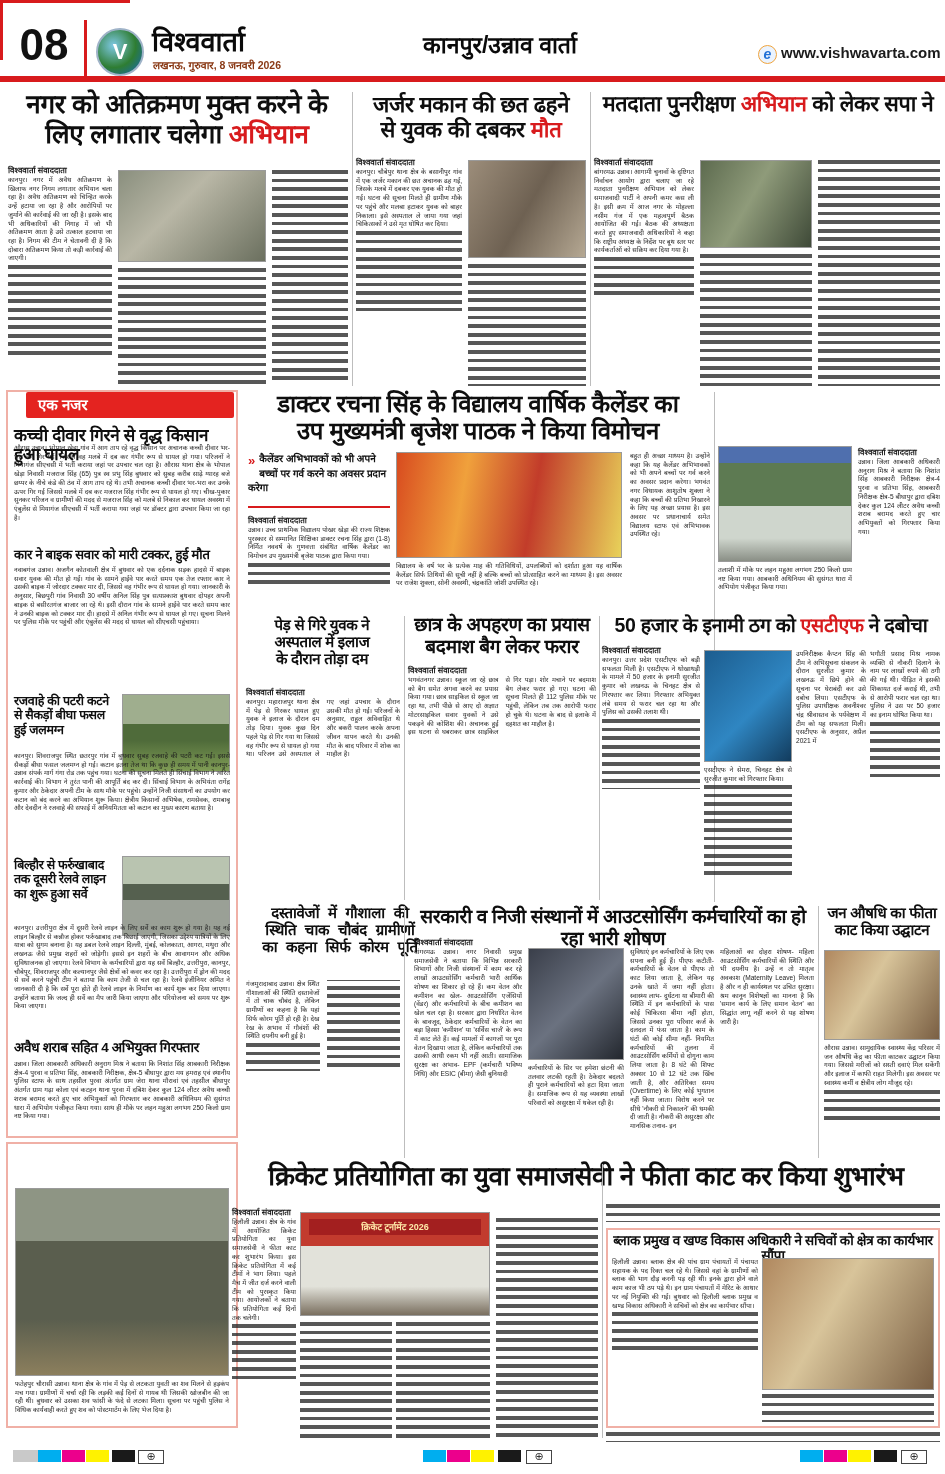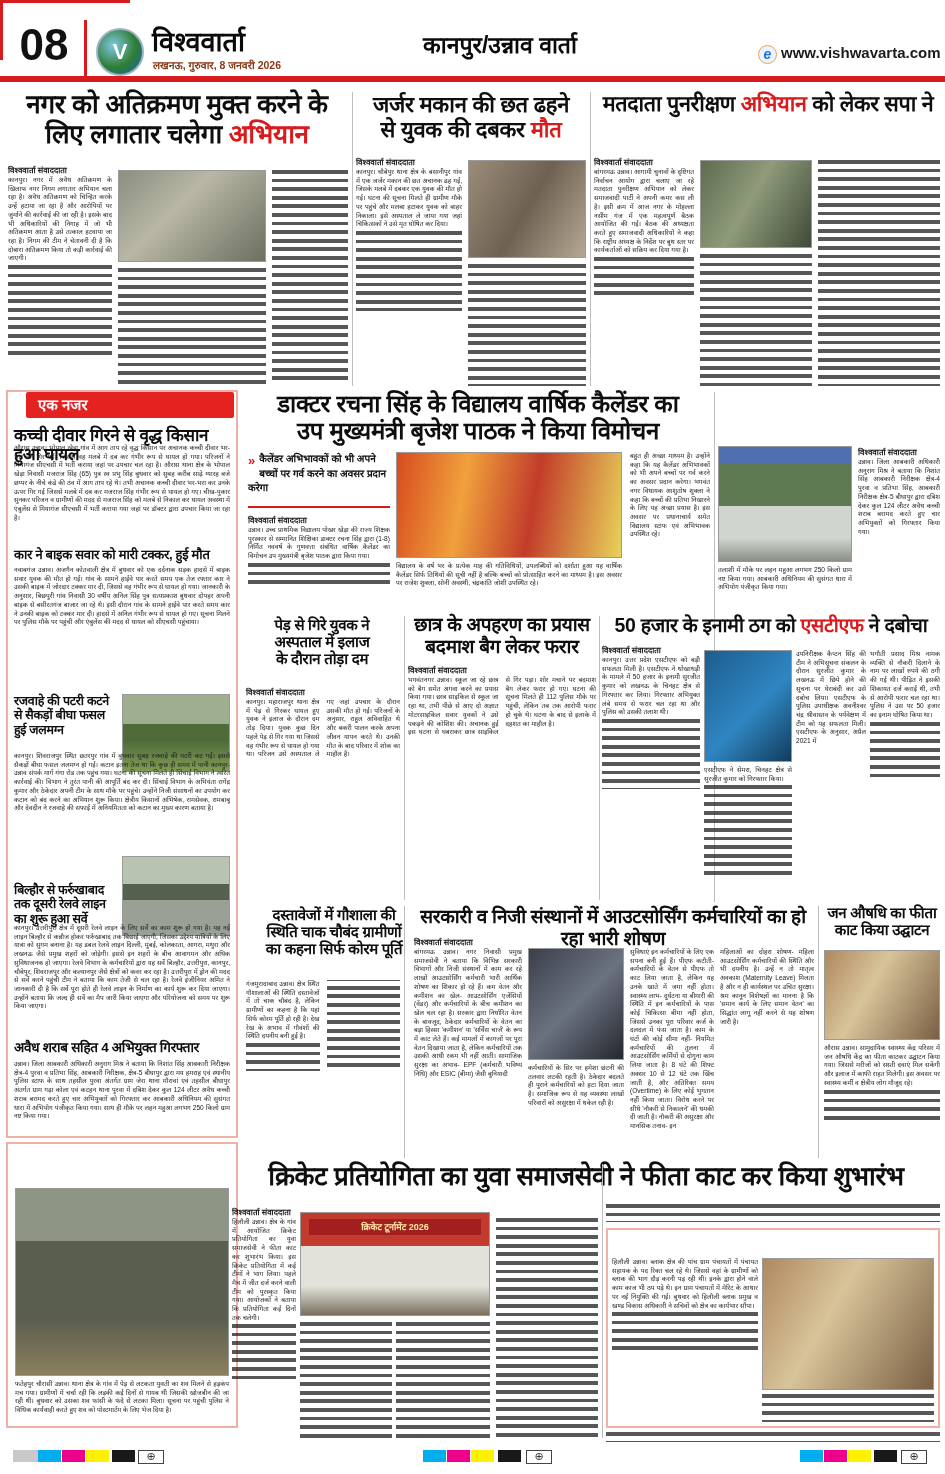--- a/index.html
+++ b/index.html
@@ -104,21 +104,21 @@
   <div class="tab" style="left:26px;top:392px;width:208px;height:26px;">एक नजर</div>
   <div class="abs h hl" style="left:14px;top:426px;width:216px;font-size:17px;">कच्ची दीवार गिरने से वृद्ध किसान हुआ घायल</div>
   <div class="txt" style="left:14px;top:444px;width:216px;height:100px;">औरास उन्नाव। भोपाल खेड़ा गांव में आग ताप रहे वृद्ध किसान पर अचानक कच्ची दीवार भर-भरा कर गिर गई। जिससे वह मलबे में दब कर गंभीर रूप से घायल हो गया। परिजनों ने मियागंज सीएचसी में भर्ती कराया जहां पर उपचार चल रहा है। औरास थाना क्षेत्र के भोपाल खेड़ा निवासी मजराज सिंह (65) पुत्र स्व प्रभु सिंह बुधवार को सुबह करीब साढ़े ग्यारह बजे छप्पर के नीचे कंडे की ठंव में आग ताप रहे थे। तभी अचानक कच्ची दीवार भर-भरा कर उनके ऊपर गिर गई जिससे मलबे में दब कर मजराज सिंह गंभीर रूप से घायल हो गए। चीख-पुकार सुनकर परिजन व ग्रामीणों की मदद से मजराज सिंह को मलबे से निकाल कर घायल अवस्था में एंबुलेंस से मियागंज सीएचसी में भर्ती कराया गया जहां पर डॉक्टर द्वारा उपचार किया जा रहा है।</div>
   <div class="abs h hl" style="left:14px;top:548px;width:216px;font-size:13px;">कार ने बाइक सवार को मारी टक्कर, हुई मौत</div>
   <div class="txt" style="left:14px;top:566px;width:216px;height:122px;">नवाबगंज उन्नाव। अजगैन कोतवाली क्षेत्र में बुधवार को एक दर्दनाक सड़क हादसे में बाइक सवार युवक की मौत हो गई। गांव के सामने हाईवे पार करते समय एक तेज रफ्तार कार ने उसकी बाइक में जोरदार टक्कर मार दी, जिससे वह गंभीर रूप से घायल हो गया। जानकारी के अनुसार, बिछपुरी गांव निवासी 30 वर्षीय अनिल सिंह पुत्र सत्यप्रकाश बुधवार दोपहर अपनी बाइक से बसीरतगंज बाजार जा रहे थे। इसी दौरान गांव के सामने हाईवे पार करते समय कार ने उनकी बाइक को टक्कर मार दी। हादसे में अनिल गंभीर रूप से घायल हो गए। सूचना मिलने पर पुलिस मौके पर पहुंची और एंबुलेंस की मदद से घायल को सीएचसी पहुंचाया।</div>
   <div class="abs h hl" style="left:14px;top:694px;width:104px;font-size:12.5px;">
     <span>रजवाहे की पटरी कटने</span><br><span>से सैकड़ों बीघा फसल</span><br><span>हुई जलमग्न</span>
   </div>
   <div class="photo ph-field" style="left:122px;top:694px;width:108px;height:78px;"></div>
   <div class="txt" style="left:14px;top:752px;width:216px;height:102px;">कानपुर। शिवराजपुर स्थित छतरपुर गांव में बुधवार सुबह रजवाहे की पटरी कट गई। इससे सैकड़ों बीघा फसल जलमग्न हो गई। कटान इतना तेज था कि कुछ ही समय में पानी कानपुर-उन्नाव संपर्क मार्ग गंगा रोड तक पहुंच गया। घटना की सूचना मिलते ही सिंचाई विभाग ने त्वरित कार्रवाई की। विभाग ने तुरंत पानी की आपूर्ति बंद कर दी। सिंचाई विभाग के अभियंता रागेंद्र कुमार और ठेकेदार अपनी टीम के साथ मौके पर पहुंचे। उन्होंने निजी संसाधनों का उपयोग कर कटान को बंद करने का अभियान शुरू किया। क्षेत्रीय किसानों अभिषेक, रामसेवक, रामबाबू और देवदीन ने रजवाहे की सफाई में अनियमितता को कटान का मुख्य कारण बताया है।</div>
-  <div class="abs h hl" style="left:14px;top:858px;width:104px;font-size:12.5px;margin-top:25px;">
+  <div class="abs h hl" style="left:14px;top:858px;width:104px;font-size:12.5px;">
     <span>बिल्हौर से फर्रुखाबाद</span><br><span>तक दूसरी रेलवे लाइन</span><br><span>का शुरू हुआ सर्वे</span>
   </div>
   <div class="photo ph-road" style="left:122px;top:856px;width:108px;height:80px;"></div>
   <div class="txt" style="left:14px;top:924px;width:216px;height:112px;">कानपुर। उत्तरीपुरा क्षेत्र में दूसरी रेलवे लाइन के लिए सर्वे का काम शुरू हो गया है। यह नई लाइन बिल्हौर से कन्नौज होकर फर्रुखाबाद तक बिछाई जाएगी, जिसका उद्देश्य यात्रियों के लिए यात्रा को सुगम बनाना है। यह डबल रेलवे लाइन दिल्ली, मुंबई, कोलकाता, आगरा, मथुरा और लखनऊ जैसे प्रमुख शहरों को जोड़ेगी। इससे इन शहरों के बीच आवागमन और अधिक सुविधाजनक हो जाएगा। रेलवे विभाग के कर्मचारियों द्वारा यह सर्वे बिल्हौर, उत्तरीपुरा, कानपुर, चौबेपुर, शिवराजपुर और कल्यानपुर जैसे क्षेत्रों को कवर कर रहा है। उत्तरीपुरा में ड्रोन की मदद से सर्वे करने पहुंची टीम ने बताया कि काम तेजी से चल रहा है। रेलवे इंजीनियर अमित ने जानकारी दी है कि सर्वे पूरा होते ही रेलवे लाइन के निर्माण का कार्य शुरू कर दिया जाएगा। उन्होंने बताया कि जल्द ही सर्वे का मैप जारी किया जाएगा और परियोजना को समय पर शुरू किया जाएगा।</div>
   <div class="abs h hl" style="left:14px;top:1040px;width:216px;font-size:13.5px;">अवैध शराब सहित 4 अभियुक्त गिरफ्तार</div>
   <div class="txt" style="left:14px;top:1060px;width:216px;height:72px;">उन्नाव। जिला आबकारी अधिकारी अनुराग मिश्र ने बताया कि निशांत सिंह आबकारी निरीक्षक क्षेत्र-4 पुरवा व प्रतिभा सिंह, आबकारी निरीक्षक, क्षेत्र-5 बीघापुर द्वारा मय हमराह एवं स्थानीय पुलिस स्टाफ के साथ तहसील पुरवा अंतर्गत ग्राम जेरा थाना मौरावां एवं तहसील बीघापुर अंतर्गत ग्राम गढ़ा कोला एवं कटहन थाना पुरवा में दबिश देकर कुल 124 लीटर अवैध कच्ची शराब बरामद करते हुए चार अभियुक्तों को गिरफ्तार कर आबकारी अधिनियम की सुसंगत धारा में अभियोग पंजीकृत किया गया। साथ ही मौके पर लहन महुआ लगभग 250 किलो ग्राम नष्ट किया गया।</div>
 
   <div class="railbox" style="left:6px;top:1142px;width:232px;height:286px;"></div>
   <div class="photo ph-crowd" style="left:15px;top:1188px;width:214px;height:188px;"></div>
   <div class="txt" style="left:15px;top:1380px;width:214px;height:44px;">फतेहपुर चौरासी उन्नाव। थाना क्षेत्र के गांव में पेड़ से लटकता युवती का शव मिलने से हड़कंप मच गया। ग्रामीणों में चर्चा रही कि लड़की कई दिनों से गायब थी जिसकी खोजबीन की जा रही थी। बुधवार को उसका शव फांसी के फंदे से लटका मिला। सूचना पर पहुंची पुलिस ने विधिक कार्यवाही करते हुए शव को पोस्टमार्टम के लिए भेज दिया है।</div>
@@ -167,21 +167,21 @@
     <span>कानपुर। उत्तर प्रदेश एसटीएफ को बड़ी सफलता मिली है। एसटीएफ ने धोखाधड़ी के मामले में 50 हजार के इनामी सुरजीत कुमार को लखनऊ के चिनहट क्षेत्र से गिरफ्तार कर लिया। गिरफ्तार अभियुक्त लंबे समय से फरार चल रहा था और पुलिस को उसकी तलाश थी।</span><div class="greek" style="height:70px;"></div>
   </div>
   <div class="txt" style="left:704px;top:766px;width:88px;height:134px;">
     <span>एसटीएफ ने सेमरा, चिनहट क्षेत्र से सुरजीत कुमार को गिरफ्तार किया।</span><div class="greek" style="height:90px;"></div>
   </div>
   <div class="txt" style="left:796px;top:650px;width:70px;height:250px;">उपनिरीक्षक कैप्टन सिंह की टीम ने अभिसूचना संकलन के दौरान सुरजीत कुमार के लखनऊ में छिपे होने की सूचना पर घेराबंदी कर उसे दबोच लिया। एसटीएफ के पुलिस उपाधीक्षक अवनीश्वर चंद्र श्रीवास्तव के पर्यवेक्षण में टीम को यह सफलता मिली। एसटीएफ के अनुसार, अप्रैल 2021 में</div>
   <div class="txt" style="left:870px;top:650px;width:70px;height:250px;">
     <span>भगौती प्रसाद मिश्र नामक व्यक्ति से नौकरी दिलाने के नाम पर लाखों रुपये की ठगी की गई थी। पीड़ित ने इसकी शिकायत दर्ज कराई थी, तभी से आरोपी फरार चल रहा था। पुलिस ने उस पर 50 हजार का इनाम घोषित किया था।</span><div class="greek" style="height:60px;"></div>
   </div>
 
-  <div class="abs h" style="left:256px;top:906px;width:156px;font-size:15px;">
+  <div class="abs h" style="left:262px;top:906px;width:156px;font-size:15px;font-family:Liberation Mono, monospace;">
     <span>दस्तावेजों में गौशाला की</span><br><span>स्थिति चाक चौबंद ग्रामीणों</span><br><span>का कहना सिर्फ कोरम पूर्ति</span>
   </div>
   <div class="txt cols2" style="left:246px;top:980px;width:154px;height:178px;">
     <span>गंजमुरादाबाद उन्नाव। क्षेत्र स्थित गौशालाओं की स्थिति दस्तावेजों में तो चाक चौबंद है, लेकिन ग्रामीणों का कहना है कि यहां सिर्फ कोरम पूर्ति हो रही है। देख रेख के अभाव में गौवंशों की स्थिति दयनीय बनी हुई है।</span><div class="greek" style="height:120px;"></div>
   </div>
   <div class="vr" style="left:404px;top:906px;height:252px;"></div>
 
   <div class="abs h" style="left:412px;top:906px;width:402px;font-size:19px;">सरकारी व निजी संस्थानों में आउटसोर्सिंग कर्मचारियों का हो रहा भारी शोषण</div>
   <div class="byline" style="left:414px;top:936px;">विश्ववार्ता संवाददाता</div>
   <div class="txt" style="left:414px;top:948px;width:108px;height:210px;">बांगरमऊ उन्नाव। नगर निवासी प्रमुख समाजसेवी ने बताया कि विभिन्न सरकारी विभागों और निजी संस्थानों में काम कर रहे लाखों आउटसोर्सिंग कर्मचारी भारी आर्थिक शोषण का शिकार हो रहे हैं। कम वेतन और कमीशन का खेल- आउटसोर्सिंग एजेंसियों (वेंडर) और कर्मचारियों के बीच कमीशन का खेल चल रहा है। सरकार द्वारा निर्धारित वेतन के बावजूद, ठेकेदार कर्मचारियों के वेतन का बड़ा हिस्सा 'कमीशन' या 'सर्विस चार्ज' के रूप में काट लेते हैं। कई मामलों में कागजों पर पूरा वेतन दिखाया जाता है, लेकिन कर्मचारियों तक उसकी आधी रकम भी नहीं आती। सामाजिक सुरक्षा का अभाव- EPF (कर्मचारी भविष्य निधि) और ESIC (बीमा) जैसी बुनियादी</div>
@@ -208,20 +208,21 @@
     <div style="position:absolute;left:8px;top:6px;right:8px;height:16px;background:#a31f1f;color:#ffe9a8;
          font-size:9px;font-weight:bold;text-align:center;line-height:16px;overflow:hidden;">क्रिकेट टूर्नामेंट 2026</div>
   </div>
   <div class="gk greek" style="left:300px;top:1322px;width:92px;height:116px;"></div>
   <div class="gk greek" style="left:396px;top:1322px;width:94px;height:116px;"></div>
   <div class="gk greek" style="left:496px;top:1218px;width:102px;height:220px;"></div>
   <div class="vr" style="left:602px;top:1164px;height:274px;"></div>
 
   <div class="gk greek" style="left:606px;top:1204px;width:334px;height:18px;"></div>
   <div class="railbox" style="left:606px;top:1228px;width:334px;height:200px;"></div>
+  <div class="abs h" style="left:612px;top:1233px;width:322px;font-size:13.5px;">ब्लाक प्रमुख व खण्ड विकास अधिकारी ने सचिवों को क्षेत्र का कार्यभार सौंपा</div>
   <div class="txt" style="left:612px;top:1258px;width:146px;height:164px;">
     <span>हिलौली उन्नाव। ब्लाक क्षेत्र की पांच ग्राम पंचायतों में पंचायत सहायक के पद रिक्त चल रहे थे। जिससे वहां के ग्रामीणों को ब्लाक की भाग दौड़ करनी पड़ रही थी। इनके द्वारा होने वाले काम काज भी ठप पड़े थे। इन ग्राम पंचायतों में मेरिट के आधार पर नई नियुक्ति की गई। बुधवार को हिलौली ब्लाक प्रमुख व खण्ड विकास अधिकारी ने सचिवों को क्षेत्र का कार्यभार सौंपा।</span><div class="greek" style="height:40px;"></div>
   </div>
   <div class="photo ph-office" style="left:762px;top:1258px;width:172px;height:132px;"></div>
   <div class="gk greek" style="left:762px;top:1394px;width:172px;height:28px;"></div>
   <div class="gk greek" style="left:606px;top:1432px;width:334px;height:10px;"></div>
 
   <div class="csq" style="left:13px;top:1450px;width:25px;background:#c9c9c9;"></div>
   <div class="csq" style="left:38px;top:1450px;background:#00aeef;"></div>
   <div class="csq" style="left:62px;top:1450px;background:#ec008c;"></div>

